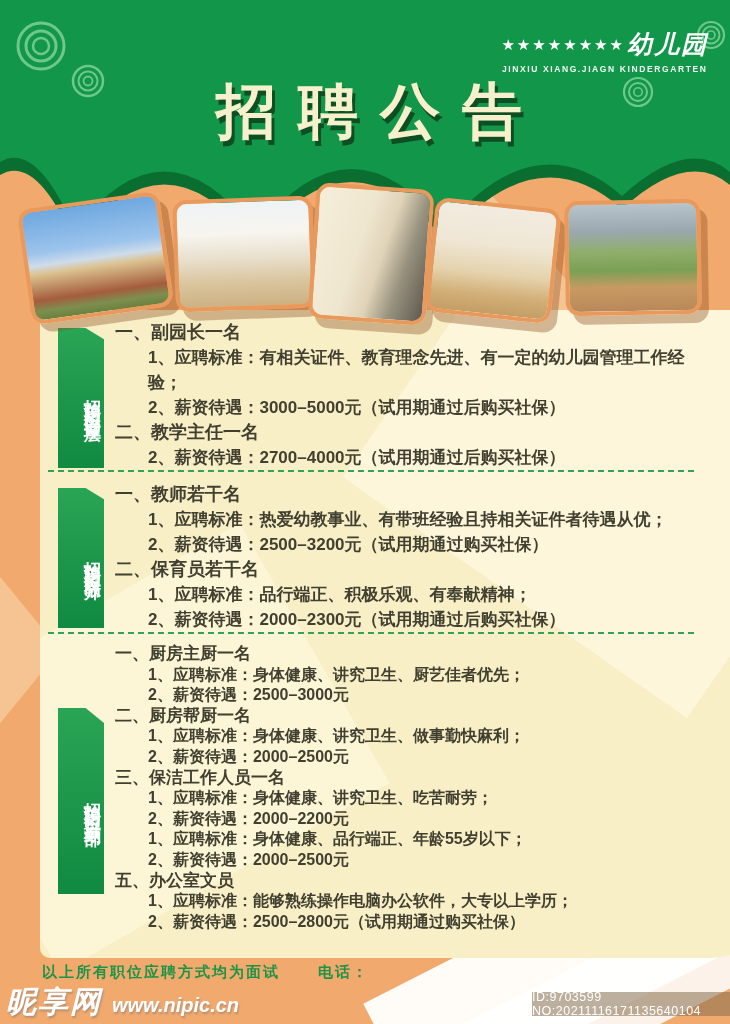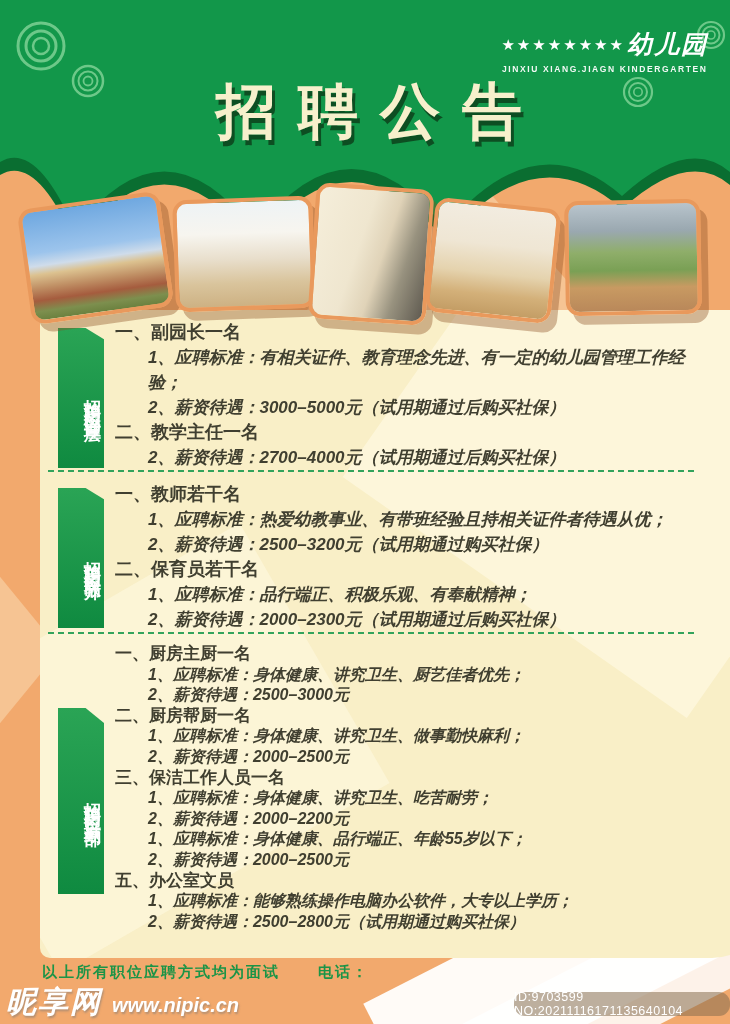--- a/index.html
+++ b/index.html
@@ -68,36 +68,36 @@
   .tab{position:absolute;left:18px;width:46px;background:linear-gradient(180deg,#2aa455,#0f8a40);
     color:#fff;font-weight:bold;font-size:17px;writing-mode:vertical-rl;text-orientation:mixed;
     letter-spacing:4px;text-align:center;padding-top:10px;
     clip-path:polygon(0 0,60% 0,100% 8%,100% 100%,0 100%);}
   .tab1{top:10px;height:140px;}
   .tab2{top:8px;height:140px;}
   .tab3{top:66px;height:186px;}
 
   .jobs{position:absolute;left:75px;top:0;width:575px;color:var(--text);font-weight:600;}
   .job-title{font-size:18px;}
-  .job-line{font-size:17px;padding-left:33px;font-style:italic;}
+  .job-line{font-size:17px;padding-left:33px;}
   .sec1 .jobs,.sec2 .jobs{line-height:25px;padding-top:2px;}
   .sec3 .jobs{line-height:20.6px;font-size:16px;padding-top:2px;}
   .sec3 .job-title{font-size:17px;}
   .sec3 .job-line{font-size:16px;}
 
   
   .footer-note{position:absolute;left:42px;top:963px;z-index:5;display:flex;gap:38px;
     color:var(--footer-green);font-size:15px;font-weight:bold;letter-spacing:2px;}
   .watermark{position:absolute;left:6px;top:982px;z-index:6;display:flex;align-items:baseline;gap:10px;
     color:#fff;font-style:italic;text-shadow:1px 2px 2px rgba(120,120,120,.5);}
   .wm-site{font-size:30px;font-weight:900;letter-spacing:2px;}
   .wm-url{font-size:20px;font-weight:bold;}
-  .id-badge{position:absolute;right:0;top:992px;z-index:6;width:216px;height:24px;
+  .id-badge{position:absolute;right:0;top:992px;z-index:6;width:198px;height:24px;
     background:rgba(135,110,78,.55);color:#fff;font-size:12.5px;display:flex;
-    align-items:center;justify-content:center;letter-spacing:.5px;border-radius:11px;}
+    align-items:center;justify-content:center;letter-spacing:.5px;}
 </style>
 </head>
 <body>
 
 <div class="poster">
 
   <div class="deco deco-right-band"></div>
   <div class="deco deco-peach-1"></div>
   <div class="deco deco-peach-2"></div>
   <div class="deco deco-white-1"></div>

